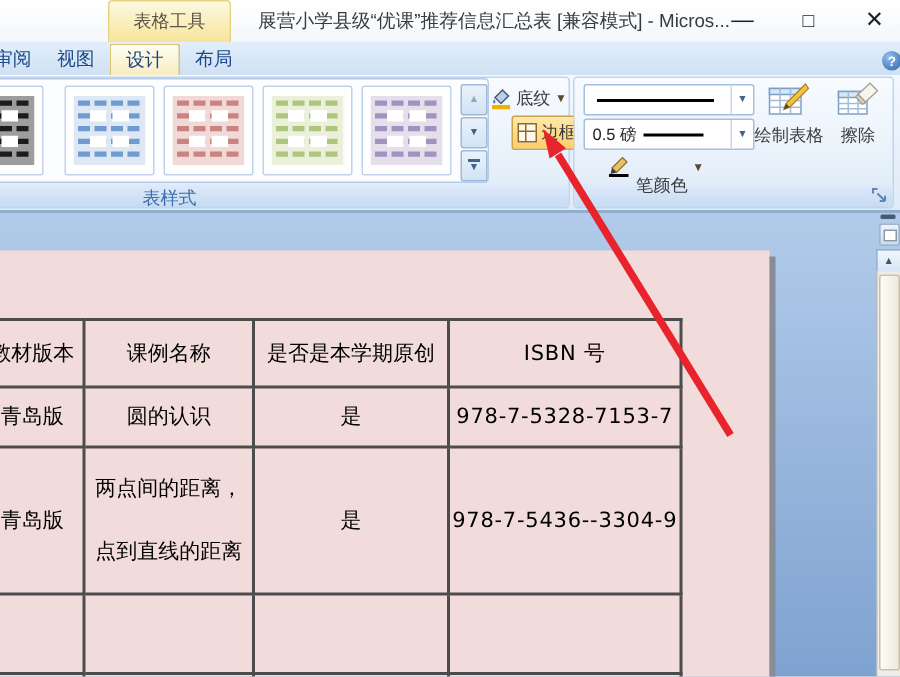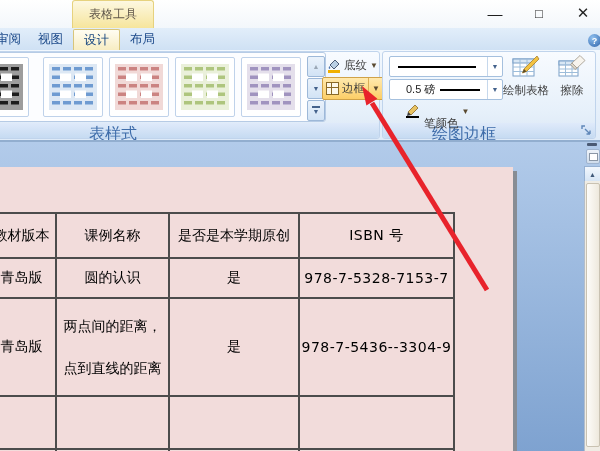--- a/index.html
+++ b/index.html
@@ -33,60 +33,60 @@
     font-weight:bold;display:flex;align-items:center;justify-content:center;}
 
   
   .ribbon{position:absolute;left:0;top:50px;width:600px;height:90px;
     background:linear-gradient(#f2f8fe,#dfebf8);}
   .rgroup{position:absolute;top:1px;height:86px;border:1px solid #c0d4ec;border-radius:3px;
     background:linear-gradient(#f8fbff,#e6f0fa 70%,#dbe8f6);}
   .rgroup .glabel{position:absolute;left:0;bottom:0;width:100%;height:15px;
     background:linear-gradient(#dfeafa,#c6dbf2);border-radius:0 0 3px 3px;
     display:block;}
-  .glabel span{position:absolute;top:1px;font-size:16px;color:#3f6daa;text-align:center;}
+  .glabel span{position:absolute;top:1px;font-size:12px;color:#3f6daa;text-align:center;}
   .g1{left:-8px;width:386px;}
   .g2{left:382px;width:212px;}
 
   
   .gallery{position:absolute;left:-8px;top:2px;width:332px;height:68px;background:#fcfdff;
     border:1px solid #b6cbe5;border-radius:0 3px 3px 0;}
   .thumb{position:absolute;top:4px;width:58px;height:58px;background:#fff;border:1px solid #bfd2ea;
     border-radius:2px;display:flex;align-items:center;justify-content:center;}
   .gscroll{position:absolute;left:314px;top:3px;width:17px;}
   .gsbtn{width:16px;height:19px;margin-bottom:1px;background:linear-gradient(#eaf2fb,#d2e3f5);
     border:1px solid #9db8d8;border-radius:2px;display:flex;flex-direction:column;
     align-items:center;justify-content:center;font-size:7px;line-height:6px;color:#44628c;}
   .gsbtn .bar{width:8px;height:2px;background:#44628c;margin-bottom:1px;}
   .gsbtn.dis{color:#9aa7b5;}
 
   
   .sbtn{position:absolute;display:flex;align-items:center;font-size:11.5px;color:#3c3c3c;
     white-space:nowrap;}
   .sbtn .drop{font-size:8px;color:#5a4a30;margin-left:3px;}
   .shading-btn{left:327px;top:6px;height:18px;}
-  .borders-btn{left:322px;top:27px;height:21px;background:linear-gradient(#ffe9ae,#fcce67);
+  .borders-btn{left:341px;top:27px;height:21px;background:linear-gradient(#ffe9ae,#fcce67);
     border:1px solid #d0a248;border-radius:2px;padding:0 0 0 3px;text-align:right;}
   .borders-btn .drop{border-left:1px solid #d9ae56;height:100%;display:flex;align-items:center;
     padding:0 3px;margin-left:3px;}
   .borders-ico{width:11px;height:11px;border:1px solid #8a6a28;background:#fdf8ea;
     position:relative;margin-right:3px;}
   .borders-ico:before{content:"";position:absolute;left:4px;top:0;width:1px;height:100%;background:#8a6a28;}
   .borders-ico:after{content:"";position:absolute;left:0;top:4px;width:100%;height:1px;background:#8a6a28;}
 
   
   .combo{position:absolute;left:6px;width:112px;height:19px;background:#fff;
     border:1px solid #a5c0de;border-radius:2px;display:flex;align-items:center;}
   .combo .line{height:2px;background:#000;}
   .combo .carrow{margin-left:auto;width:14px;align-self:stretch;display:flex;align-items:center;
     justify-content:center;font-size:7px;color:#44628c;border-left:1px solid #c6d8ec;}
   .combo.c1{top:4px;}
   .combo.c1 .line{width:78px;margin-left:8px;}
   .combo.c2{top:27px;font-size:11px;color:#222;}
-  .combo.c2 .wtext{margin-left:16px;}
+  .combo.c2 .wtext{margin-left:5px;}
   .combo.c2 .line{width:40px;margin-left:5px;}
   .pen-btn{position:absolute;left:22px;top:50px;height:18px;display:flex;align-items:center;
     font-size:11.5px;color:#3c3c3c;}
   .pen-btn .drop{font-size:8px;color:#5a4a30;margin-left:3px;}
   .bigbtn{position:absolute;top:2px;height:66px;display:flex;flex-direction:column;
     align-items:center;justify-content:flex-start;font-size:11.5px;color:#3c3c3c;}
   .bigbtn .lbl{margin-top:3px;white-space:nowrap;}
   .draw-btn{left:118px;width:50px;}
   .erase-btn{left:168px;width:42px;}
   .dlauncher{position:absolute;right:3px;bottom:2px;width:11px;height:11px;}
@@ -122,20 +122,21 @@
 </style>
 </head>
 <body>
 
 <div class="screen">
 
   <div class="titlebar">
     <div class="ctx-header">
       <span>表格工具</span>
     </div>
+    <div class="win-title">展营小学县级“优课”推荐信息汇总表 [兼容模式] - Micros...</div>
     <div class="winbtn min">—</div>
     <div class="winbtn max">□</div>
     <div class="winbtn close">✕</div>
   </div>
 
   <div class="tabrow">
     <div class="tab" style="left:-14px;">审阅</div>
     <div class="tab" style="left:28px;">视图</div>
     <div class="tab active" style="left:73px;">设计</div>
     <div class="tab" style="left:120px;">布局</div>
@@ -314,21 +315,20 @@
     </div>
 
     <div class="sbtn borders-btn">
       <span class="borders-ico"></span>
       <span>边框</span>
       <span class="drop">▼</span>
     </div>
 
     <div class="rgroup g2">
       <div class="glabel">
-        <span style="left:20px;width:122px;">绘图边框</span>
         <svg class="dlauncher" viewBox="0 0 11 11">
           <path d="M1 4 V1 H4" fill="none" stroke="#5f87b8" stroke-width="1.4"></path>
           <path d="M4 4 L9 9 M9 9 V5.5 M9 9 H5.5" fill="none" stroke="#5f87b8" stroke-width="1.4"></path>
         </svg>
       </div>
 
       <div class="combo c1">
         <span class="line"></span>
         <span class="carrow">▼</span>
       </div>

